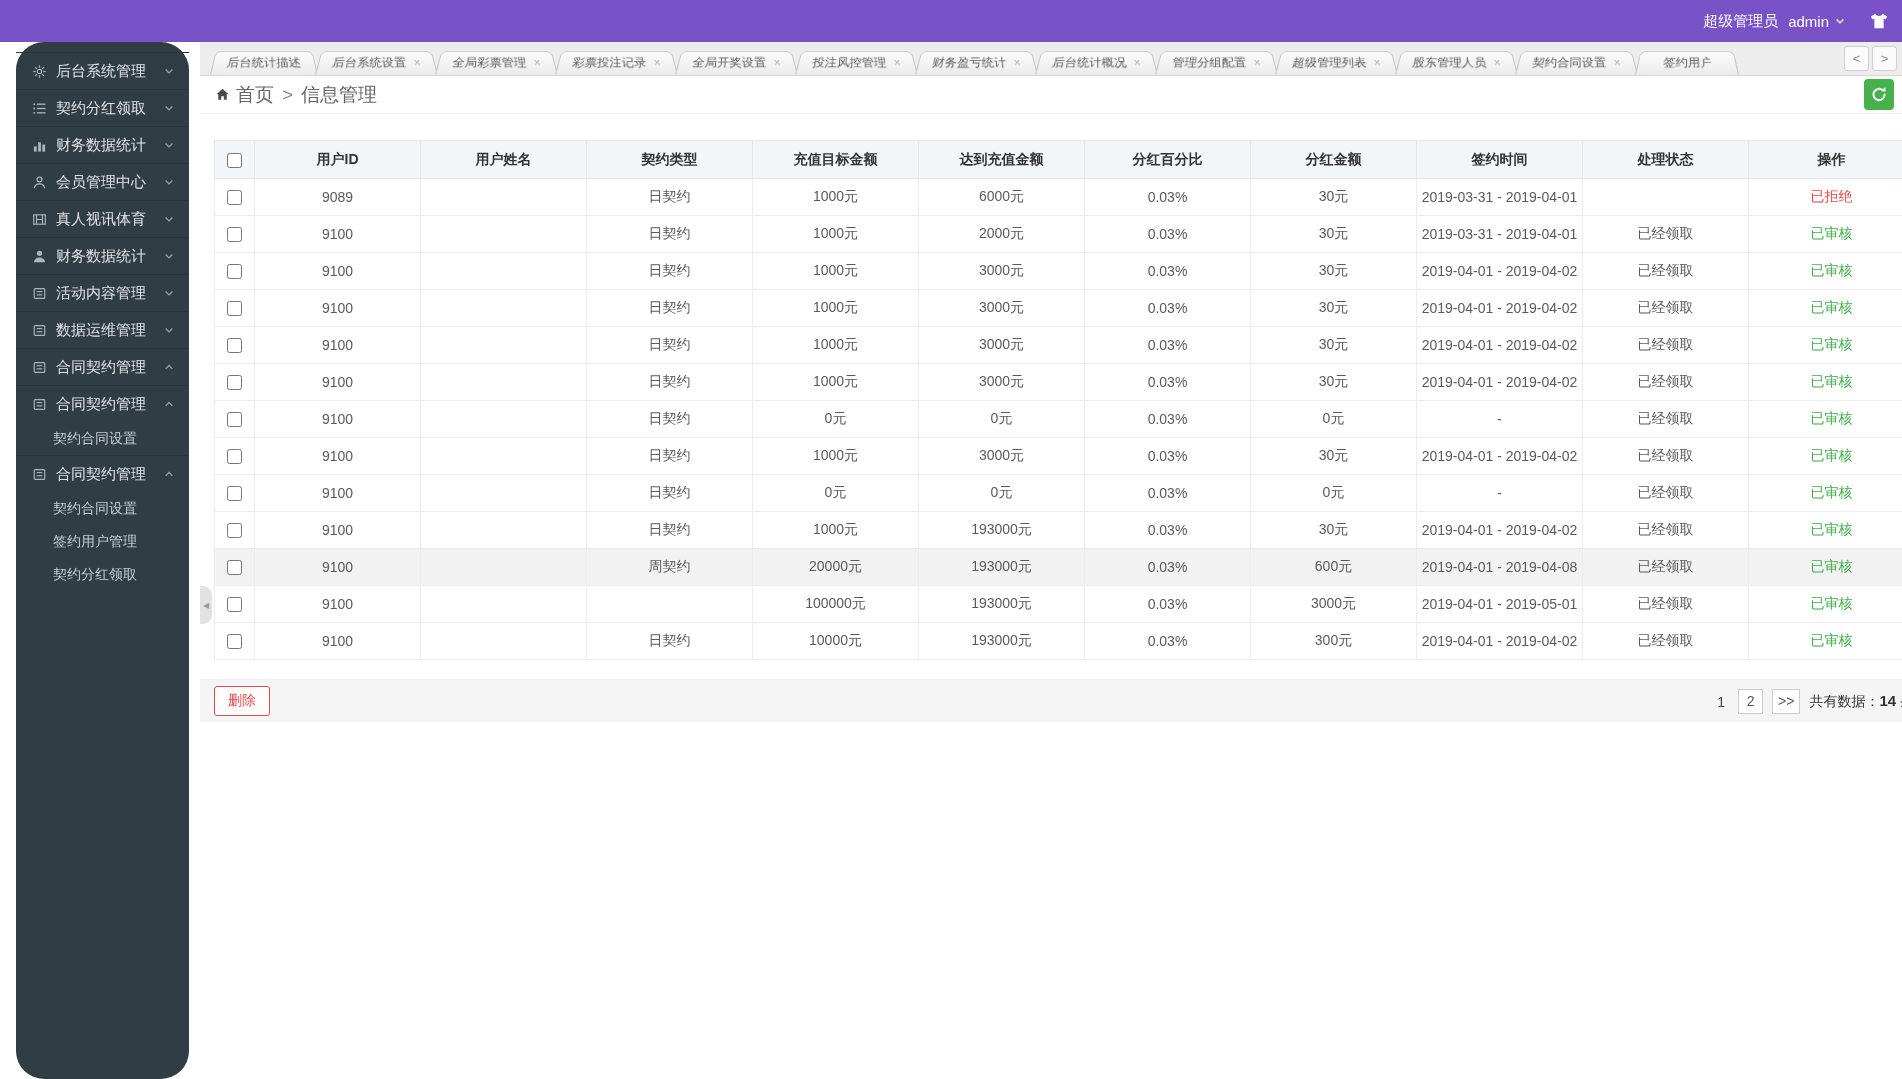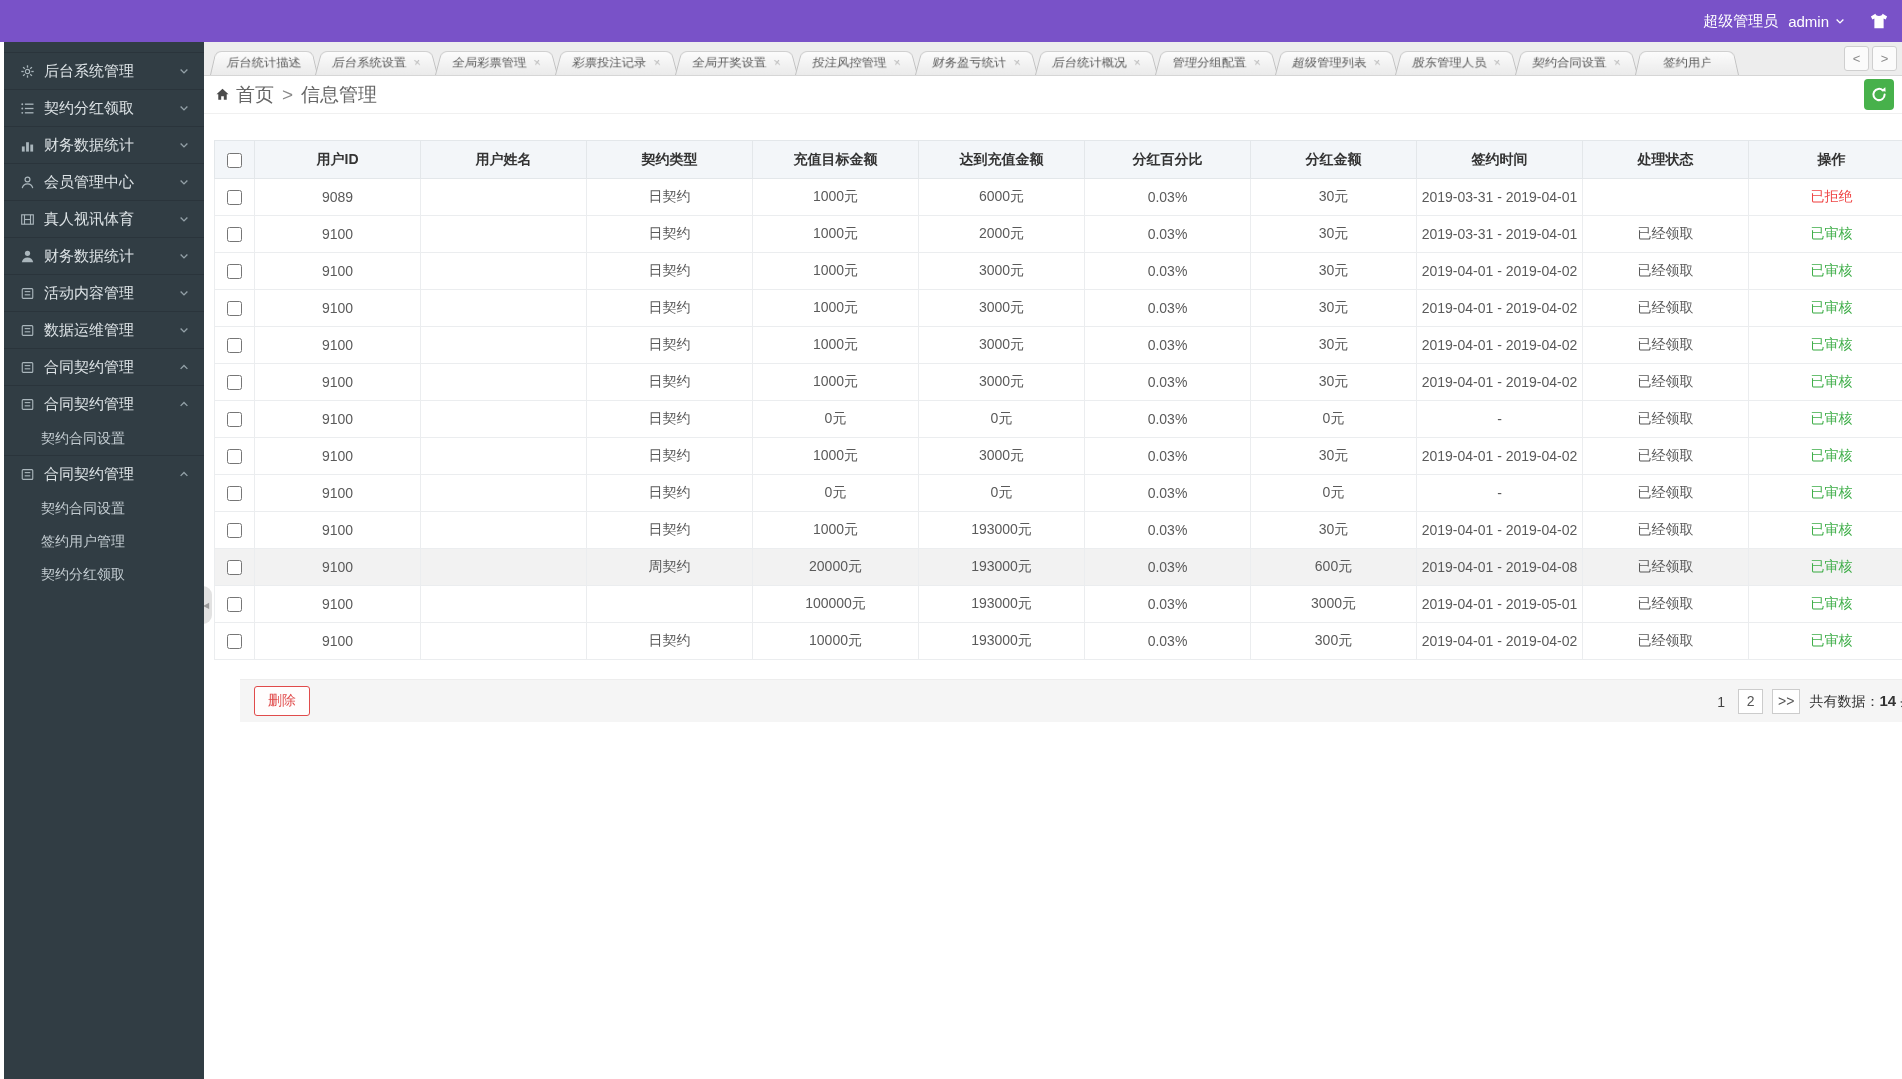--- a/index.html
+++ b/index.html
@@ -13,21 +13,21 @@
 
   
   .topbar { position:absolute; top:0; left:0; width:1902px; height:42px; background:#7952c8; z-index:10; }
   .topbar-right { position:absolute; right:12px; top:0; height:42px; display:flex; align-items:center; color:#fff; font-size:15px; }
   .topbar-right .role { margin-right:10px; }
   .user-menu { display:flex; align-items:center; cursor:pointer; }
   .user-caret { width:12px; height:12px; margin-left:5px; color:#fff; }
   .tshirt { width:22px; height:20px; margin-left:22px; cursor:pointer; }
 
   
-  .sidebar { position:absolute; top:42px; left:4px; bottom:0; width:200px; background:#313d44; padding-top:10px; z-index:5; }
+  .sidebar { position:absolute; top:42px; left:16px; bottom:0; width:173px; background:#313d44; padding-top:10px; z-index:5;border-radius:28px; }
   .side-item { height:37px; display:flex; align-items:center; padding:0 14px 0 16px;
     color:#dde3e6; font-size:15px; border-top:1px solid #2a343b; cursor:pointer; }
   .side-icon { width:15px; height:15px; margin-right:9px; color:#aab6bc; flex:none; }
   .side-label { flex:1; white-space:nowrap; overflow:hidden; }
   .side-caret { width:12px; height:12px; color:#93a0a7; flex:none; }
   .side-sub { height:33px; line-height:33px; padding-left:37px; color:#c4cdd2; font-size:14px; cursor:pointer; white-space:nowrap; }
 
   
   .main { position:absolute; left:200px; top:42px; width:1702px; bottom:0; background:#fff; }
 
@@ -61,21 +61,21 @@
     font-weight:bold; text-align:center; }
   table.grid td { height:37px; border:1px solid #ebedef; font-size:14px; color:#5a5a5a; text-align:center;
     background:#fff; overflow:hidden; white-space:nowrap; }
   table.grid tr.hl td { background:#f2f2f2; }
   table.grid input[type=checkbox] { width:15px; height:15px; margin:0; vertical-align:middle; cursor:pointer; }
   .action-approved { color:#3fae49; cursor:pointer; }
   .action-rejected { color:#ef4444; }
 
   
   .footer-bar { position:relative; margin-top:19px; height:43px; background:#f5f5f5; border-top:1px solid #ededed;
-    display:flex; align-items:center;margin-left:40px; }
+    display:flex; align-items:center; }
   .delete-btn { margin-left:14px; padding:5px 13px; background:#fffdfd; border:1px solid #e04b4b; color:#e04b4b;
     font-size:14px; border-radius:3px; cursor:pointer; font-family:"Liberation Sans",sans-serif; }
   .pager { position:absolute; right:-12px; top:0; height:43px; display:flex; align-items:center; gap:9px;
     font-size:14px; color:#555; white-space:nowrap; }
   .page-current { padding:0 4px; color:#444; }
   .page-box { min-width:25px; height:25px; line-height:23px; text-align:center; background:#fff;
     border:1px solid #ccc; padding:0 5px; color:#555; cursor:pointer; }
   .total-text { color:#333; }
   .total-text b { font-size:15px; }
 

